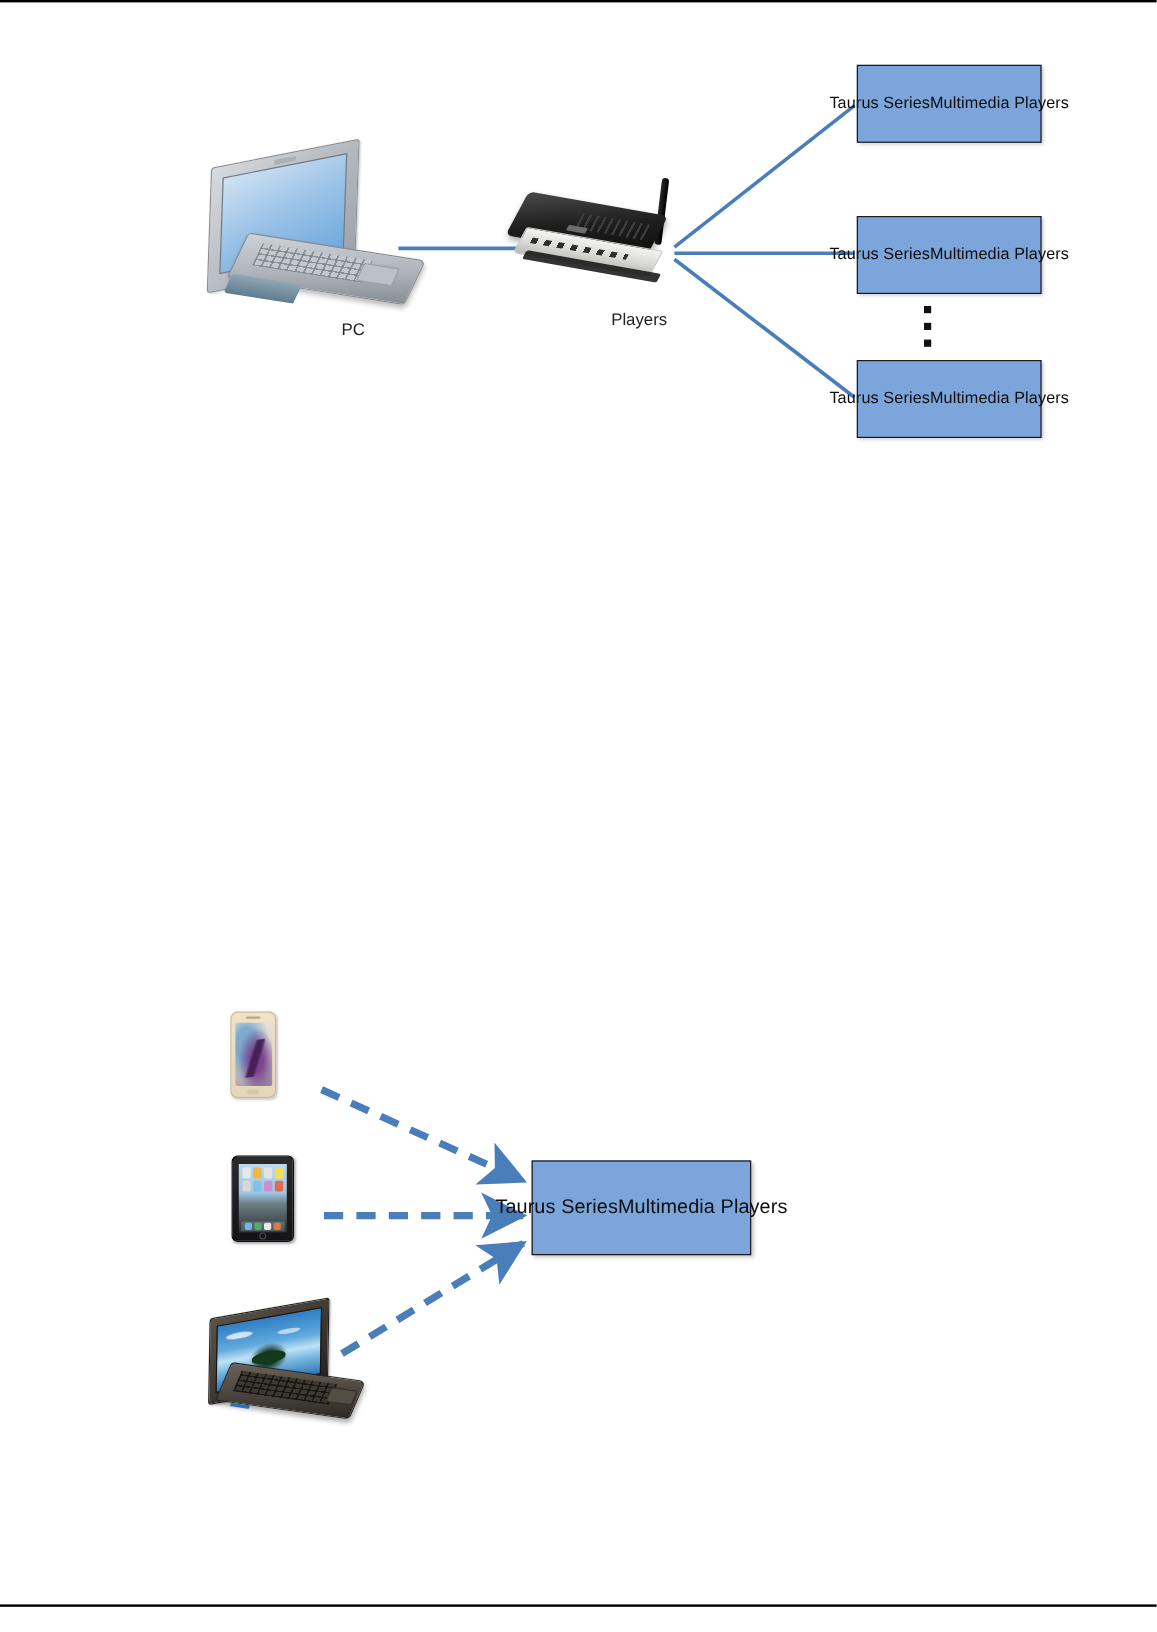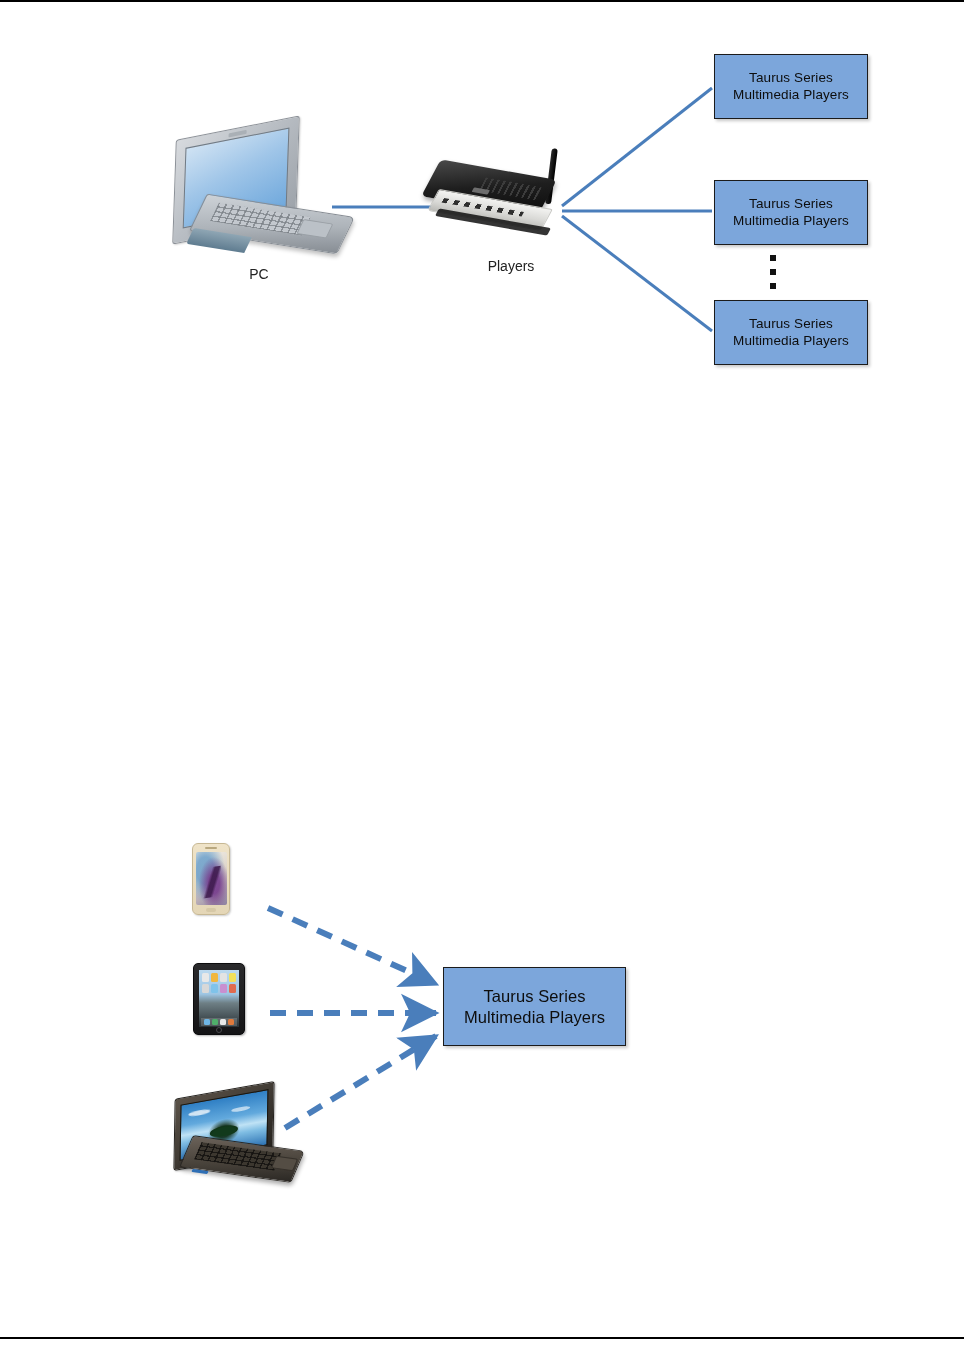--- a/index.html
+++ b/index.html
@@ -33,21 +33,21 @@
     pointer-events: none;
   }
 
   
   .taurus-box {
     position: absolute;
     background: #7CA6DB;
     border: 1.5px solid #1b1b1b;
     box-shadow: 2px 2px 3px rgba(0,0,0,0.22);
     display: flex;
-    flex-direction: column;
+    flex-direction: row;
     align-items: center;
     justify-content: center;
     text-align: center;
     color: #0d0d0d;
     line-height: 1.22;
     letter-spacing: 0.1px;
   }
   .taurus-box .ln { display: block; white-space: nowrap; }
 
   .box-top    { left: 714px; top: 54px;  width: 154px; height: 65px;  font-size: 13.5px; }
@@ -63,21 +63,21 @@
     display: flex; flex-direction: column; justify-content: space-between;
     align-items: center;
   }
   .vdots i { display: block; width: 6px; height: 6px; background: #111; }
 
   
   .caption {
     position: absolute;
     font-size: 14px;
     color: #222;
-    text-align: center;
+    text-align: right;
     white-space: nowrap;
   }
   .caption-pc     { left: 214px; top: 266px; width: 90px; }
   .caption-router { left: 466px; top: 258px; width: 90px; }
 
   
 
   
   .pc-laptop { position: absolute; left: 168px; top: 128px; width: 185px; height: 125px; }
   .pc-lid {

